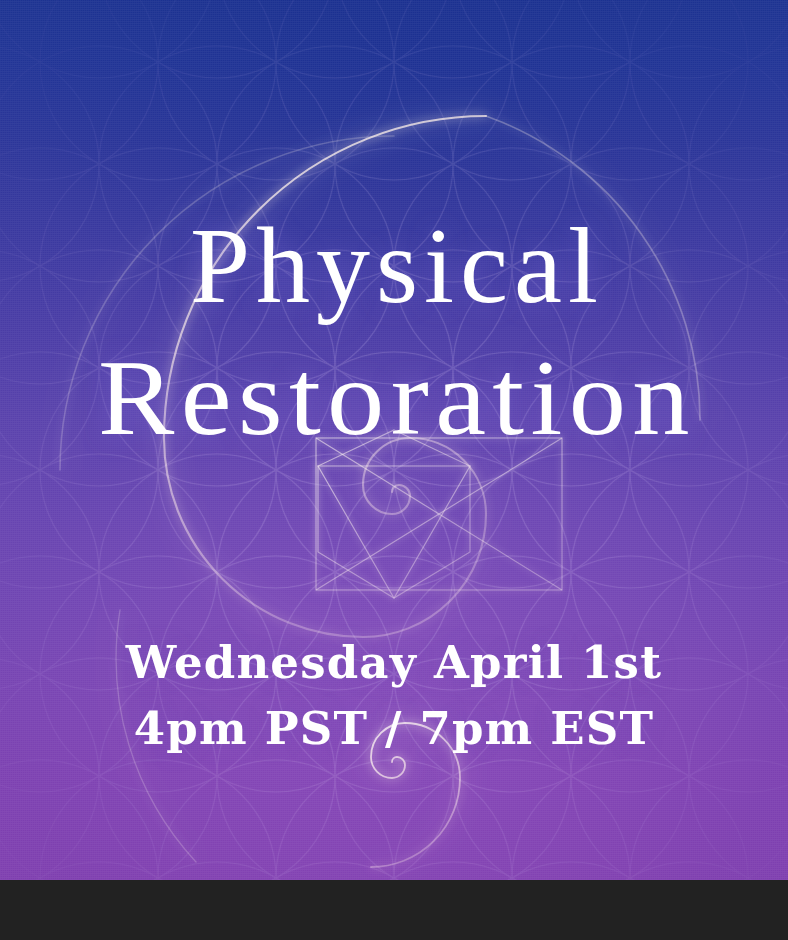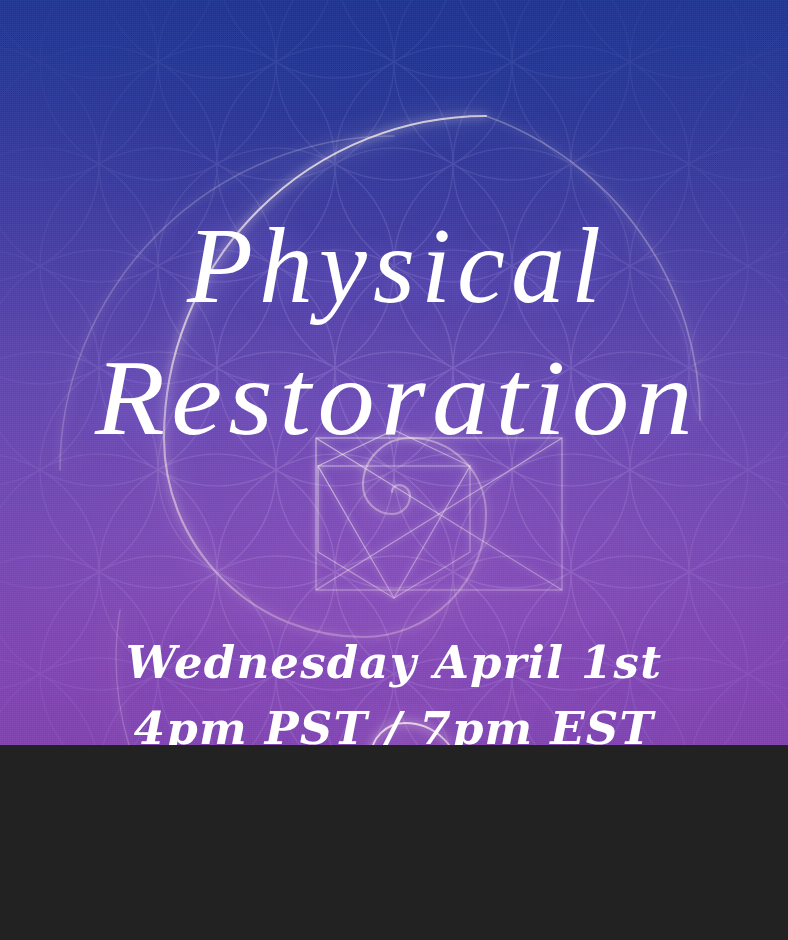--- a/index.html
+++ b/index.html
@@ -4,25 +4,24 @@
 <title>Physical Restoration</title>
 <style>
   html, body {
     margin: 0;
     padding: 0;
     background: #222;
   }
   #poster {
     position: relative;
     width: 788px;
-    height: 745px;
+    height: 880px;
     overflow: hidden;
     font-family: "Liberation Serif", "DejaVu Serif", serif;
     isolation: isolate;
-    font-style: italic;
   }
 
   
   .bg-gradient {
     position: absolute;
     inset: 0;
     background:
       linear-gradient(180deg,
         #1c3291 0%,
         #213496 7%,

